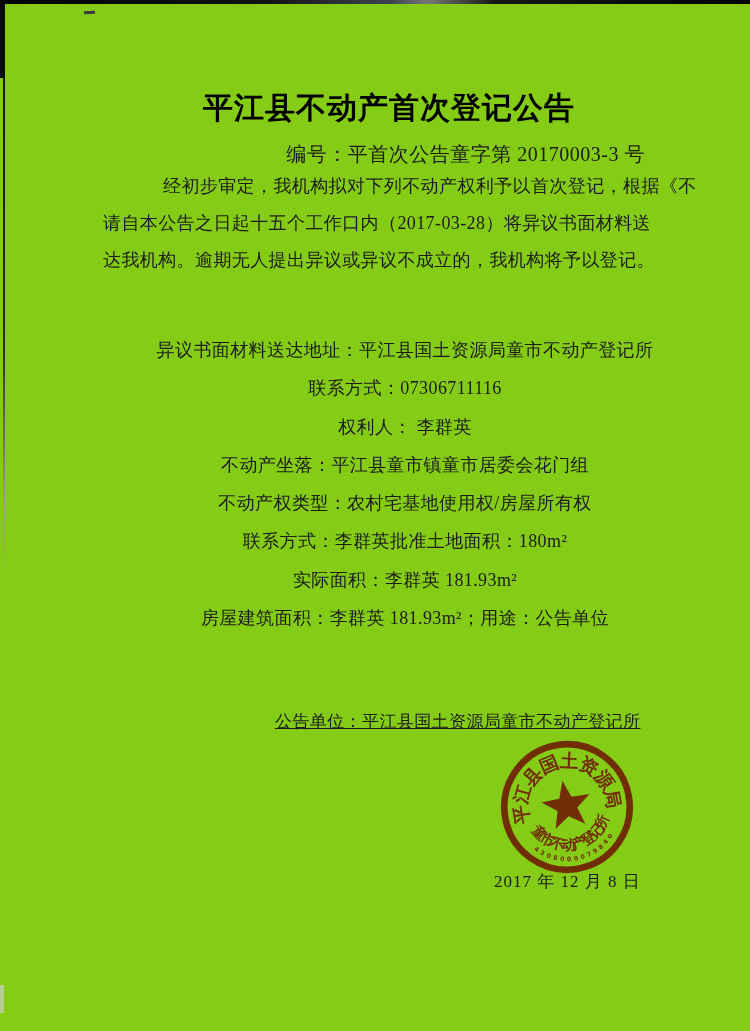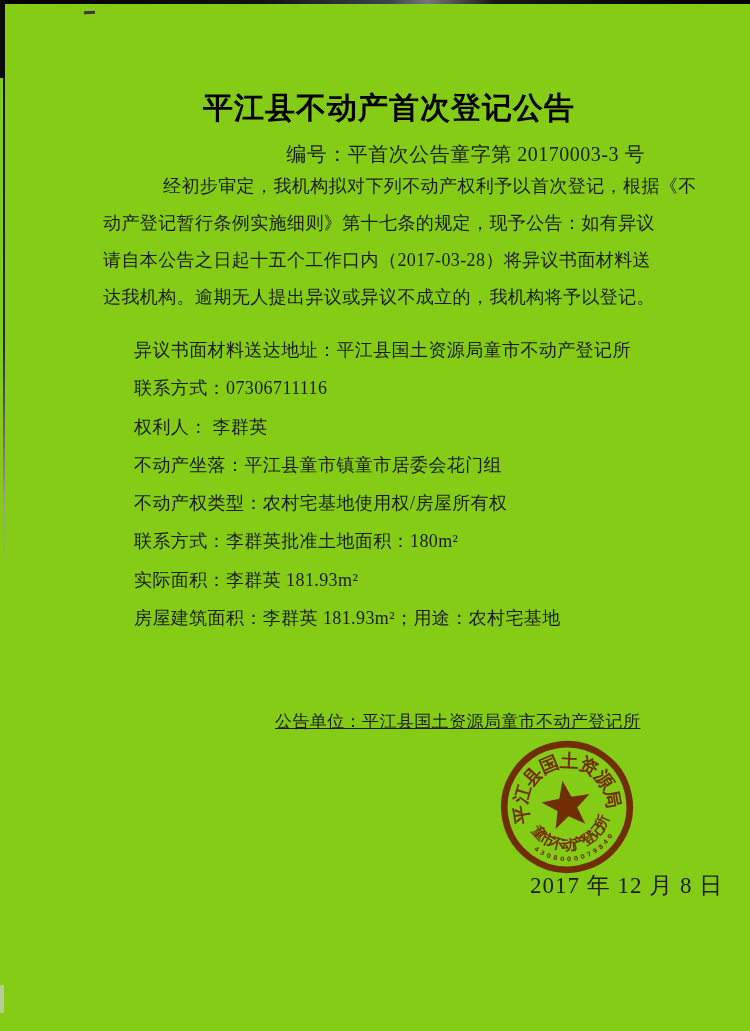--- a/index.html
+++ b/index.html
@@ -35,32 +35,32 @@
     font-size:20px;letter-spacing:.5px;
   }
   .body-block{
     position:absolute;left:103px;top:168px;width:575px;
     font-size:18px;letter-spacing:.4px;
   }
   .body-block .line{line-height:37px;height:37px;white-space:nowrap;}
   .body-block .line.first{padding-left:60px;}
 
   .details-block{
-    position:absolute;left:118px;top:331px;width:600px;
-    font-size:18px;letter-spacing:.4px;
+    position:absolute;left:97px;top:331px;width:600px;
+    font-size:18px;letter-spacing:.4px;text-align:center;
   }
   .details-block p{margin:0;padding-left:16px;line-height:38.3px;height:38.3px;white-space:nowrap;}
 
   .issuer{
     position:absolute;left:275px;top:710px;
     font-size:17px;letter-spacing:.4px;text-decoration:underline;
   }
   .date{
     position:absolute;left:494px;top:870px;
-    font-size:23px;letter-spacing:1px;margin-left:36px;
+    font-size:17px;letter-spacing:1px;
   }
 
   .stamp{
     position:absolute;left:491px;top:731px;width:152px;height:152px;
     mix-blend-mode:multiply;opacity:.92;
   }
   .stamp text{font-family:"DejaVu Sans", sans-serif;font-weight:bold;}
 </style>
 </head>
 <body>
@@ -72,34 +72,33 @@
   <div class="art-left-line"></div>
   <div class="art-top-tick"></div>
   <div class="art-left-smudge"></div>
 
   <div class="title">平江县不动产首次登记公告</div>
 
   <div class="doc-number">编号：平首次公告童字第 20170003-3 号</div>
 
   <div class="body-block">
     <div class="line first">经初步审定，我机构拟对下列不动产权利予以首次登记，根据《不</div>
-    <div class="line">动产登记暂行条例实施细则》第十七条的规定，现予公告：如有异议</div>
     <div class="line">请自本公告之日起十五个工作口内（2017-03-28）将异议书面材料送</div>
     <div class="line">达我机构。逾期无人提出异议或异议不成立的，我机构将予以登记。</div>
   </div>
 
   <div class="details-block">
     <p>异议书面材料送达地址：平江县国土资源局童市不动产登记所</p>
     <p>联系方式：07306711116</p>
     <p>权利人： 李群英</p>
     <p>不动产坐落：平江县童市镇童市居委会花门组</p>
     <p>不动产权类型：农村宅基地使用权/房屋所有权</p>
     <p>联系方式：李群英批准土地面积：180m²</p>
     <p>实际面积：李群英 181.93m²</p>
-    <p>房屋建筑面积：李群英 181.93m²；用途：农村宅基地</p>
+    <p>房屋建筑面积：李群英 181.93m²；用途：公告单位</p>
   </div>
 
   <div class="issuer">公告单位：平江县国土资源局童市不动产登记所</div>
 
   <svg class="stamp" viewBox="0 0 160 160" xmlns="http://www.w3.org/2000/svg">
     <g transform="rotate(-10 80 80)">
       <circle cx="80" cy="80" r="66" fill="none" stroke-width="7" stroke="#d8271b"></circle>
       <polygon points="80,52 86.5,70.1 105.7,70.7 90.5,82.4 95.9,100.8 80,90 64.1,100.8 69.5,82.4 54.3,70.7 73.5,70.1" fill="#d8271b"></polygon>
       <defs>
         <path id="arcTop" d="M 40.5 94.4 A 42 42 0 1 1 119.5 94.4" fill="none"></path>

